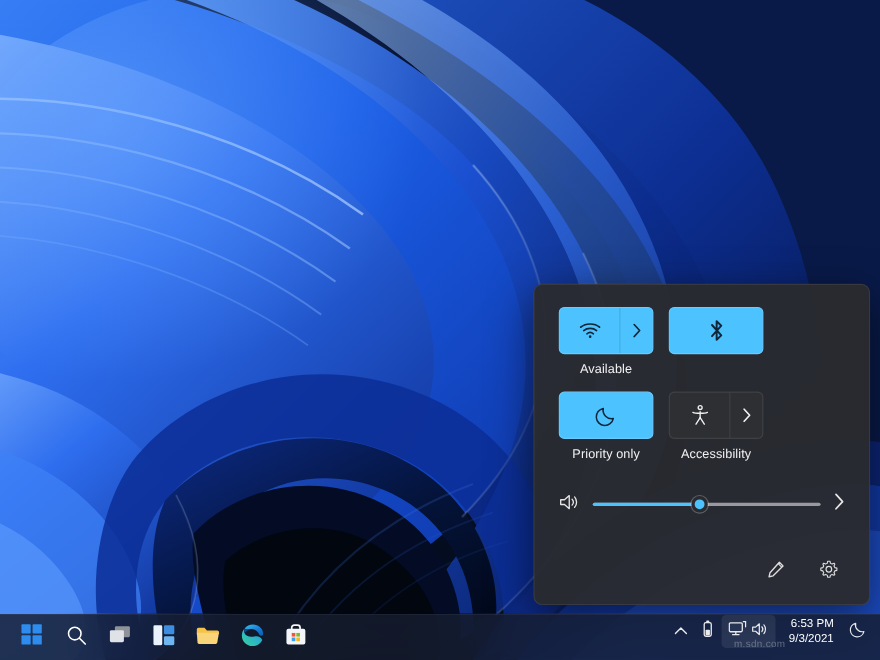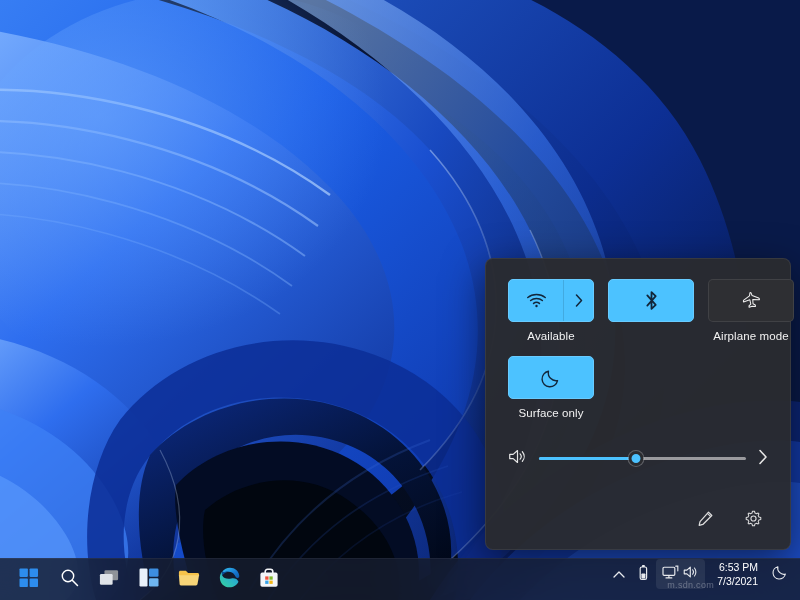--- a/index.html
+++ b/index.html
@@ -308,46 +308,59 @@
     <div class="tile-cell">
       <div class="tile on">
         <span>
           <svg width="15" height="21" viewBox="0 0 14 20">
             <path class="ic-on" d="M3 5.2 L11 14.2 L7 18 L7 2 L11 5.8 L3 14.8" stroke-width="1.7" stroke-linecap="round" stroke-linejoin="round"></path>
           </svg>
         </span>
       </div>
     </div>
 
-    <div class="tile-cell">
-      <div class="tile off">
-        <span>
-          <svg width="19" height="19" viewBox="0 0 22 22">
-            <path class="ic-off" d="M12.6 2.2 C12.3 1.5 11.7 1.5 11.4 2.2 L10.4 5.6 L3.2 9.4 C2.7 9.7 2.6 10 2.6 10.5 L2.6 11.6 L10.2 10.1 L10.6 15.2 L8.2 17 L8.2 18.6 L11.9 17.8 L15.6 18.6 L15.6 17 L13.2 15.2 L13.6 10.1 L21.2 11.6 L21.2 10.5 C21.2 10 21.1 9.7 20.6 9.4 L13.5 5.6 Z" stroke-width="1.2" stroke-linejoin="round" transform="translate(-1,0) rotate(-8 11 11)"></path>
-          </svg>
-        </span>
-      </div>
-      <div class="tile-label">Airplane mode</div>
-    </div>
   </div>
 
   <div class="tile-grid row2">
 
 
     <div class="tile-cell">
       <div class="tile on">
         <span>
           <svg width="20" height="20" viewBox="0 0 22 22">
             <path class="ic-on" d="M18.2 13.8 A8.6 8.6 0 0 1 8.2 3.6 A8.6 8.6 0 1 0 18.2 13.8 Z" stroke-width="1.5" stroke-linejoin="round"></path>
           </svg>
         </span>
       </div>
-      <div class="tile-label">Surface only</div>
-    </div>
-
+      <div class="tile-label">Priority only</div>
+    </div>
+
+    <div class="tile-cell">
+      <div class="tile off split">
+        <div class="tile-main">
+          <span>
+            <svg width="17" height="19" viewBox="0 0 18 20">
+              <circle class="ic-off" cx="9" cy="2.6" r="1.9" stroke-width="1.3"></circle>
+              <path class="ic-off" d="M2 7.2 C4.5 8.4 13.5 8.4 16 7.2" stroke-width="1.3" stroke-linecap="round"></path>
+              <path class="ic-off" d="M9 6.6 L9 12.4" stroke-width="1.3" stroke-linecap="round"></path>
+              <path class="ic-off" d="M9 12.2 L5 18.6" stroke-width="1.3" stroke-linecap="round"></path>
+              <path class="ic-off" d="M9 12.2 L13 18.6" stroke-width="1.3" stroke-linecap="round"></path>
+            </svg>
+          </span>
+        </div>
+        <div class="tile-chev">
+          <span>
+            <svg width="8" height="13" viewBox="0 0 8 13">
+              <path class="ic-off" d="M1.5 1 L6.5 6.5 L1.5 12" stroke-width="1.5" stroke-linecap="round" stroke-linejoin="round"></path>
+            </svg>
+          </span>
+        </div>
+      </div>
+      <div class="tile-label">Accessibility</div>
+    </div>
   </div>
 
   <div id="volume-row">
     <span>
       <svg width="19" height="17" viewBox="0 0 22 19">
         <path d="M2 7 L6 7 L11 2.6 L11 16.4 L6 12 L2 12 Z" fill="none" stroke="#e6e6e6" stroke-width="1.4" stroke-linejoin="round"></path>
         <path d="M14 6.4 C15.6 8.2 15.6 10.8 14 12.6" fill="none" stroke="#e6e6e6" stroke-width="1.4" stroke-linecap="round"></path>
         <path d="M16.6 4 C19.4 7.2 19.4 11.8 16.6 15" fill="none" stroke="#e6e6e6" stroke-width="1.4" stroke-linecap="round"></path>
       </svg>
     </span>
@@ -510,21 +523,21 @@
         <svg width="16" height="14" viewBox="0 0 18 15">
           <path d="M1.4 5.4 L4.4 5.4 L8.2 2 L8.2 13 L4.4 9.6 L1.4 9.6 Z" fill="none" stroke="#e8eaee" stroke-width="1.25" stroke-linejoin="round"></path>
           <path d="M10.8 5 C12 6.4 12 8.6 10.8 10" fill="none" stroke="#e8eaee" stroke-width="1.2" stroke-linecap="round"></path>
           <path d="M12.9 3 C15 5.4 15 9.6 12.9 12" fill="none" stroke="#e8eaee" stroke-width="1.2" stroke-linecap="round"></path>
         </svg>
       </span>
     </div>
 
     <div id="clock">
       <div>6:53 PM</div>
-      <div>7/3/2021</div>
+      <div>9/3/2021</div>
     </div>
 
     <div id="notif-btn">
       <span>
         <svg width="16" height="16" viewBox="0 0 18 18">
           <path d="M15 11.4 A7 7 0 0 1 6.6 3 A7 7 0 1 0 15 11.4 Z" fill="none" stroke="#e8eaee" stroke-width="1.25" stroke-linejoin="round"></path>
         </svg>
       </span>
     </div>
   </div>

